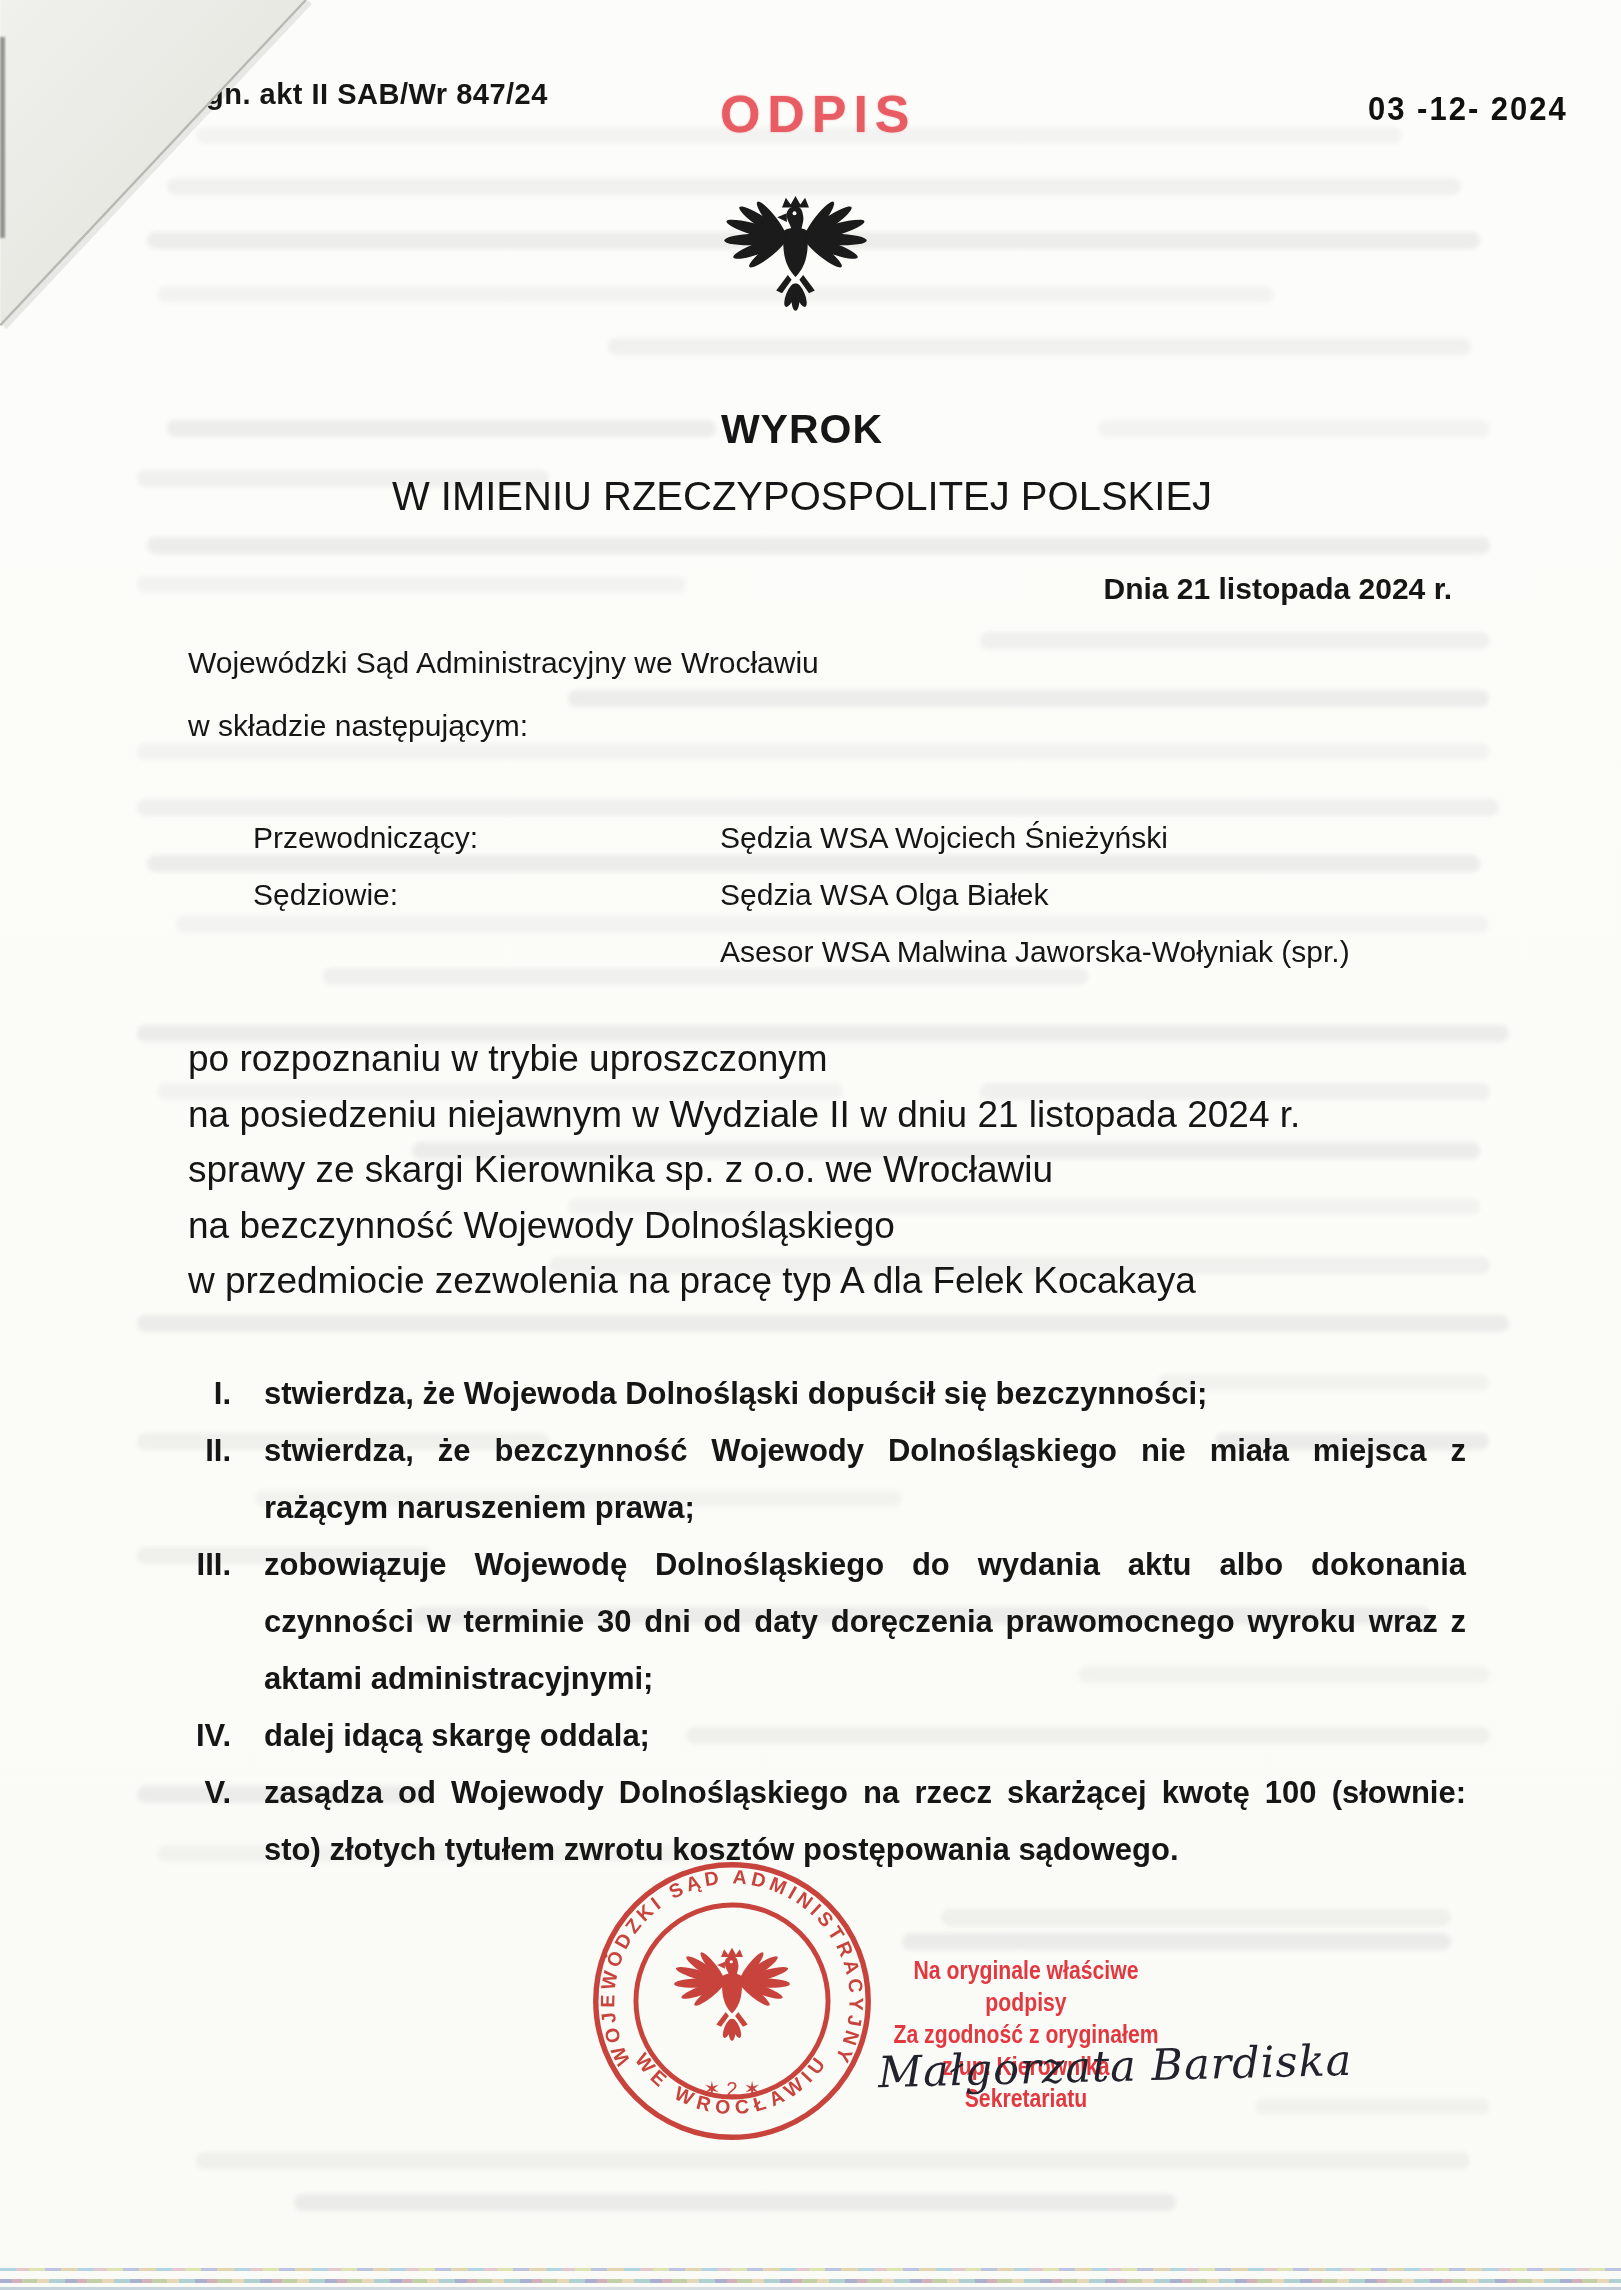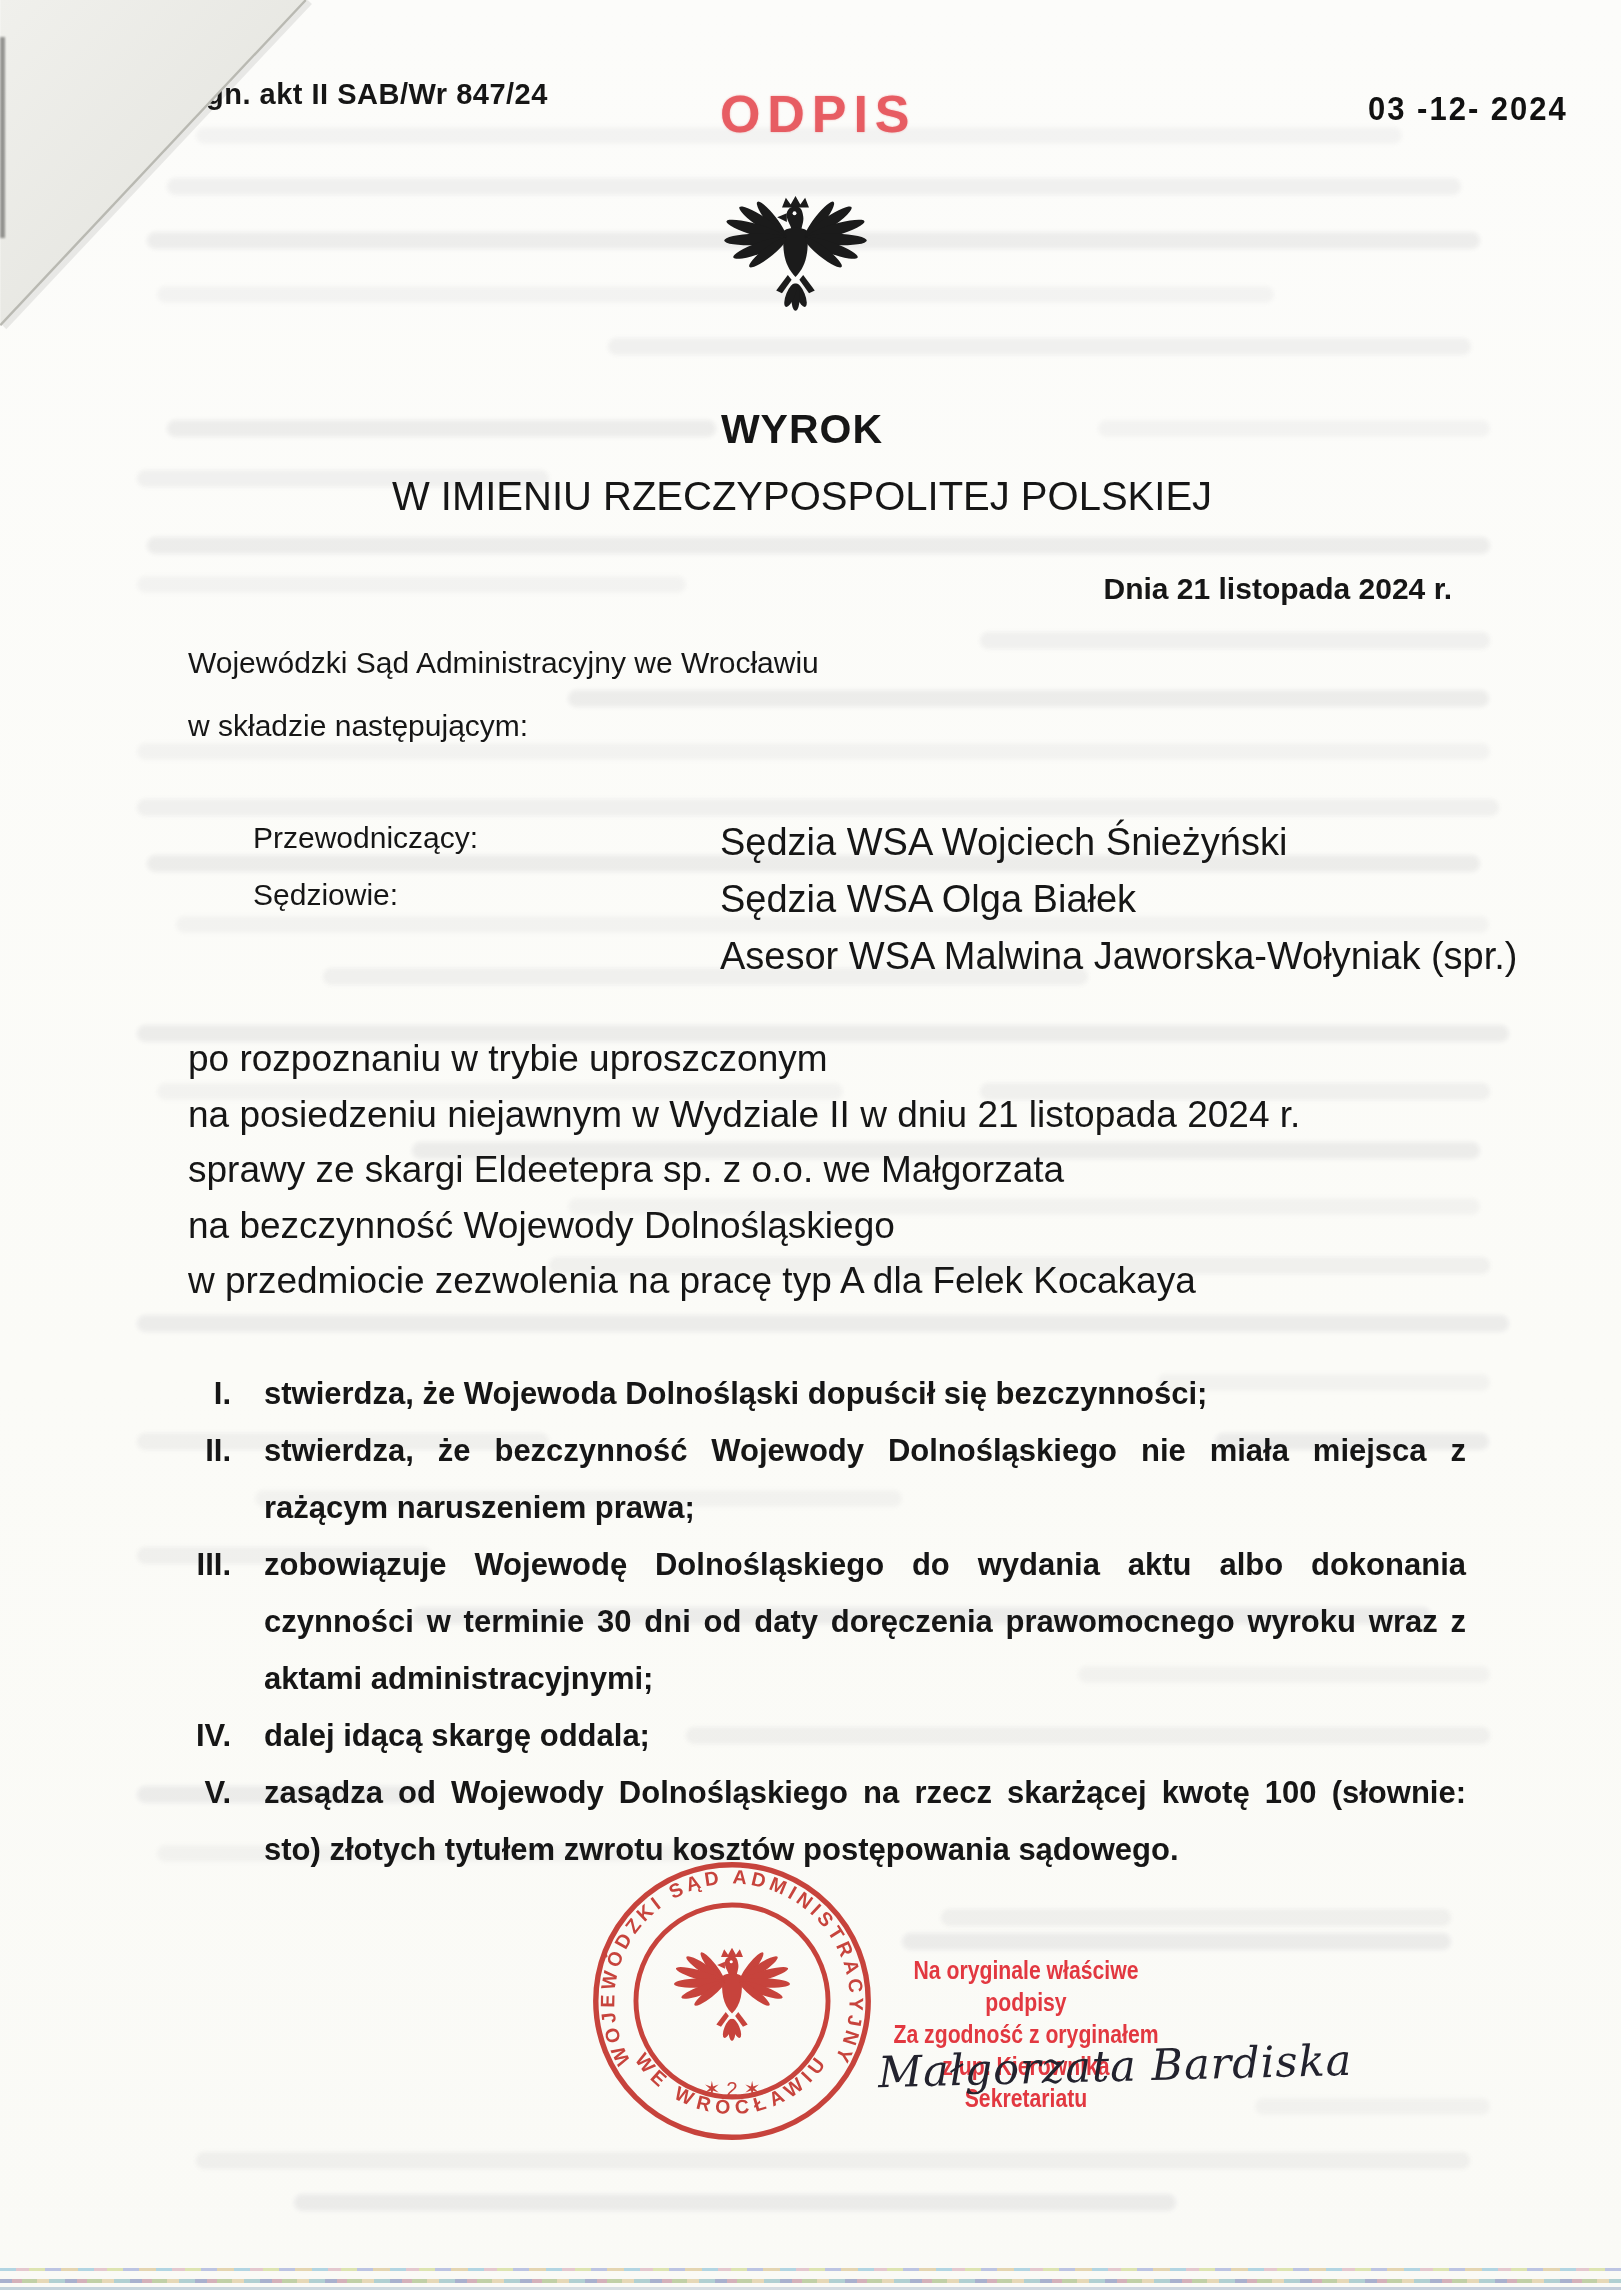--- a/index.html
+++ b/index.html
@@ -25,21 +25,21 @@
   }
   .eagle-top{left:723px;top:194px;color:#1b1b1b;}
   
   .title-row{left:0;top:406px;width:1604px;text-align:center;font-size:41px;font-weight:bold;letter-spacing:1px;}
   .subtitle-row{left:0;top:474px;width:1604px;text-align:center;font-size:40px;font-weight:normal;}
   .date-line{right:169px;top:572px;font-size:30px;font-weight:bold;}
   
   .court1{left:188px;top:646px;font-size:30px;}
   .court2{left:188px;top:709px;font-size:30px;}
   .panel-label{left:253px;font-size:30px;}
-  .panel-value{left:720px;font-size:38px;}
+  .panel-value{left:720px;font-size:30px;}
   
   .recitals{left:188px;top:1041px;width:1294px;}
   .recital-line{font-size:37px;line-height:36px;margin-bottom:19.6px;}
   
   .rulings{left:162px;top:1365px;width:1304px;list-style:none;margin:0;padding:0;}
   .ruling{display:flex;font-weight:bold;font-size:31px;line-height:57px;}
   .ruling-num{width:69px;text-align:right;flex:0 0 69px;}
   .ruling-text{margin-left:33px;flex:1;text-align:justify;}
   
   .seal{left:585px;top:1854px;color:#c4362e;opacity:.93;}
@@ -165,21 +165,21 @@
 
   <div class="abs panel-label" style="top:821px">Przewodniczący:</div>
   <div class="abs panel-value" style="top:821px">Sędzia WSA Wojciech Śnieżyński</div>
   <div class="abs panel-label" style="top:878px">Sędziowie:</div>
   <div class="abs panel-value" style="top:878px">Sędzia WSA Olga Białek</div>
   <div class="abs panel-value" style="top:935px">Asesor WSA Malwina Jaworska-Wołyniak (spr.)</div>
 
   <div class="abs recitals" id="recitals">
       <div class="recital-line">po rozpoznaniu w trybie uproszczonym</div>
       <div class="recital-line">na posiedzeniu niejawnym w Wydziale II w dniu 21 listopada 2024 r.</div>
-      <div class="recital-line">sprawy ze skargi Eldeetepra sp. z o.o. we Małgorzata</div>
+      <div class="recital-line">sprawy ze skargi Kierownika sp. z o.o. we Wrocławiu</div>
       <div class="recital-line">na bezczynność Wojewody Dolnośląskiego</div>
       <div class="recital-line">w przedmiocie zezwolenia na pracę typ A dla Felek Kocakaya</div>
     </div>
 
   <ol class="abs rulings" id="rulings">
       <li class="ruling">
         <span class="ruling-num">I.</span>
         <span class="ruling-text">stwierdza, że Wojewoda Dolnośląski dopuścił się bezczynności;</span>
       </li>
       <li class="ruling">

